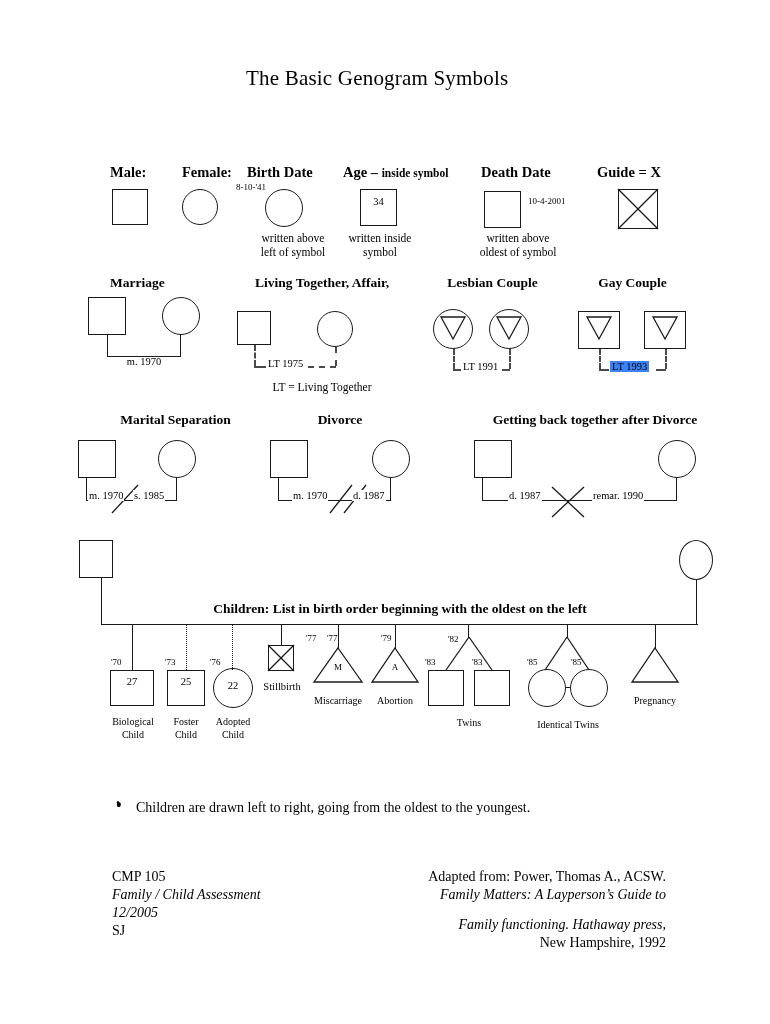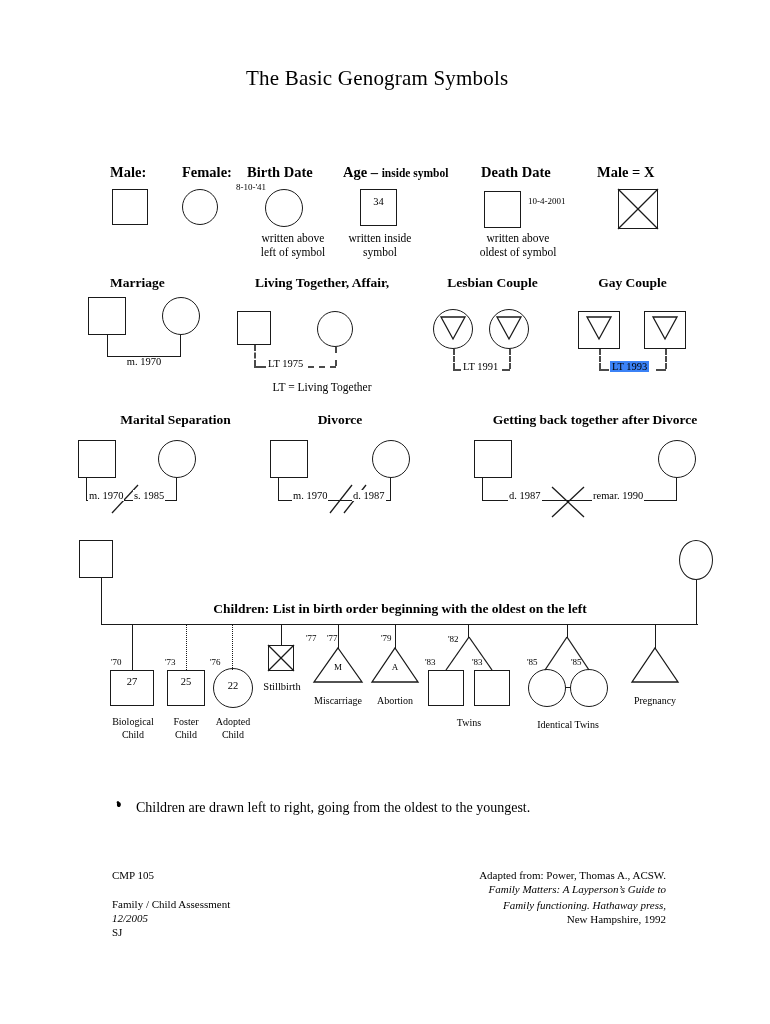--- a/index.html
+++ b/index.html
@@ -8,21 +8,21 @@
   .page{position:absolute;inset:0;}
   .abs{position:absolute;}
   .t{position:absolute;white-space:nowrap;}
   .title{font-size:21px;letter-spacing:.2px;}
   .hdr{font-weight:bold;font-size:14.5px;}
   .hdr2{font-weight:bold;font-size:13.5px;}
   .sm{font-size:10.5px;}
   .xs{font-size:9px;}
   .cap{font-size:11.5px;}
   .bul{font-size:14px;}
-  .ft{font-size:11px;}
+  .ft{font-size:14px;}
   .ital{font-style:italic;}
   
   .sq{position:absolute;border:1.4px solid #1a1a1a;box-sizing:border-box;background:transparent;}
   .ci{position:absolute;border:1.4px solid #1a1a1a;border-radius:50%;box-sizing:border-box;background:transparent;}
   .ln{position:absolute;background:#1a1a1a;}
   .hl{height:1.4px;}
   .vl{width:1.4px;}
   .dotv{position:absolute;width:0;border-left:1.3px dotted #1a1a1a;}
   .dashv{position:absolute;width:0;border-left:2px dashed #4a4a4a;}
   .dashh{position:absolute;height:0;border-top:2px dashed #4a4a4a;}
@@ -53,21 +53,21 @@
   <div class="ctr sm" style="left:360px;top:196px;width:37px;">34</div>
   <div class="ctr cap" style="left:325px;top:232px;width:110px;">written inside</div>
   <div class="ctr cap" style="left:325px;top:246px;width:110px;">symbol</div>
 
   <div class="t hdr" style="left:481px;top:164px;">Death Date</div>
   <div class="t xs" style="left:528px;top:196px;">10-4-2001</div>
   <div class="sq" style="left:484px;top:191px;width:37px;height:37px;"></div>
   <div class="ctr cap" style="left:458px;top:232px;width:120px;">written above</div>
   <div class="ctr cap" style="left:458px;top:246px;width:120px;">oldest of symbol</div>
 
-  <div class="t hdr" style="left:597px;top:164px;">Male = X</div>
+  <div class="t hdr" style="left:597px;top:164px;">Guide = X</div>
   <div class="sq" style="left:618px;top:189px;width:40px;height:40px;"></div>
   <svg style="left:618px;top:189px;" width="40" height="40">
     <line x1="0" y1="0" x2="40" y2="40" stroke="#1a1a1a" stroke-width="1.3"></line>
     <line x1="40" y1="0" x2="0" y2="40" stroke="#1a1a1a" stroke-width="1.3"></line>
   </svg>
 
   <div class="t hdr2" style="left:110px;top:275px;">Marriage</div>
   <div class="sq" style="left:88px;top:297px;width:38px;height:38px;"></div>
   <div class="ci" style="left:162px;top:297px;width:38px;height:38px;"></div>
   <div class="ln vl" style="left:107px;top:335px;height:22px;"></div>
@@ -245,24 +245,24 @@
       <span style="position:absolute;left:6px;top:-1px;">•</span>
     </div>
     <div style="position:relative;padding-left:26px;">
       <span style="position:absolute;left:6px;top:-2px;font-size:11px;">•</span>
       <span class="bul">Children are drawn left to right, going from the oldest to the youngest.</span>
     </div>
   </div>
 
   <div class="abs" style="left:112px;top:869px;">
     <div class="ft">CMP 105</div>
-    <div class="ft" style="margin-top:17px;">Family / Child Assessment</div>
+    <div class="ft" style="margin-top:2px;font-style:italic;">Family / Child Assessment</div>
     <div class="ft ital" style="margin-top:2px;">12/2005</div>
     <div class="ft" style="margin-top:2px;">SJ</div>
   </div>
   <div class="abs" style="left:380px;top:869px;width:286px;text-align:right;">
     <div class="ft">Adapted from:  Power, Thomas A., ACSW.</div>
     <div class="ft ital" style="margin-top:2px;">Family Matters:  A Layperson’s Guide to</div>
-    <div class="ft" style="margin-top:4px;"><span class="ital">Family functioning.  Hathaway press,</span></div>
+    <div class="ft" style="margin-top:14px;"><span class="ital">Family functioning.  Hathaway press,</span></div>
     <div class="ft" style="margin-top:2px;">New Hampshire, 1992</div>
   </div>
 
 </div>
 
 </body></html>

